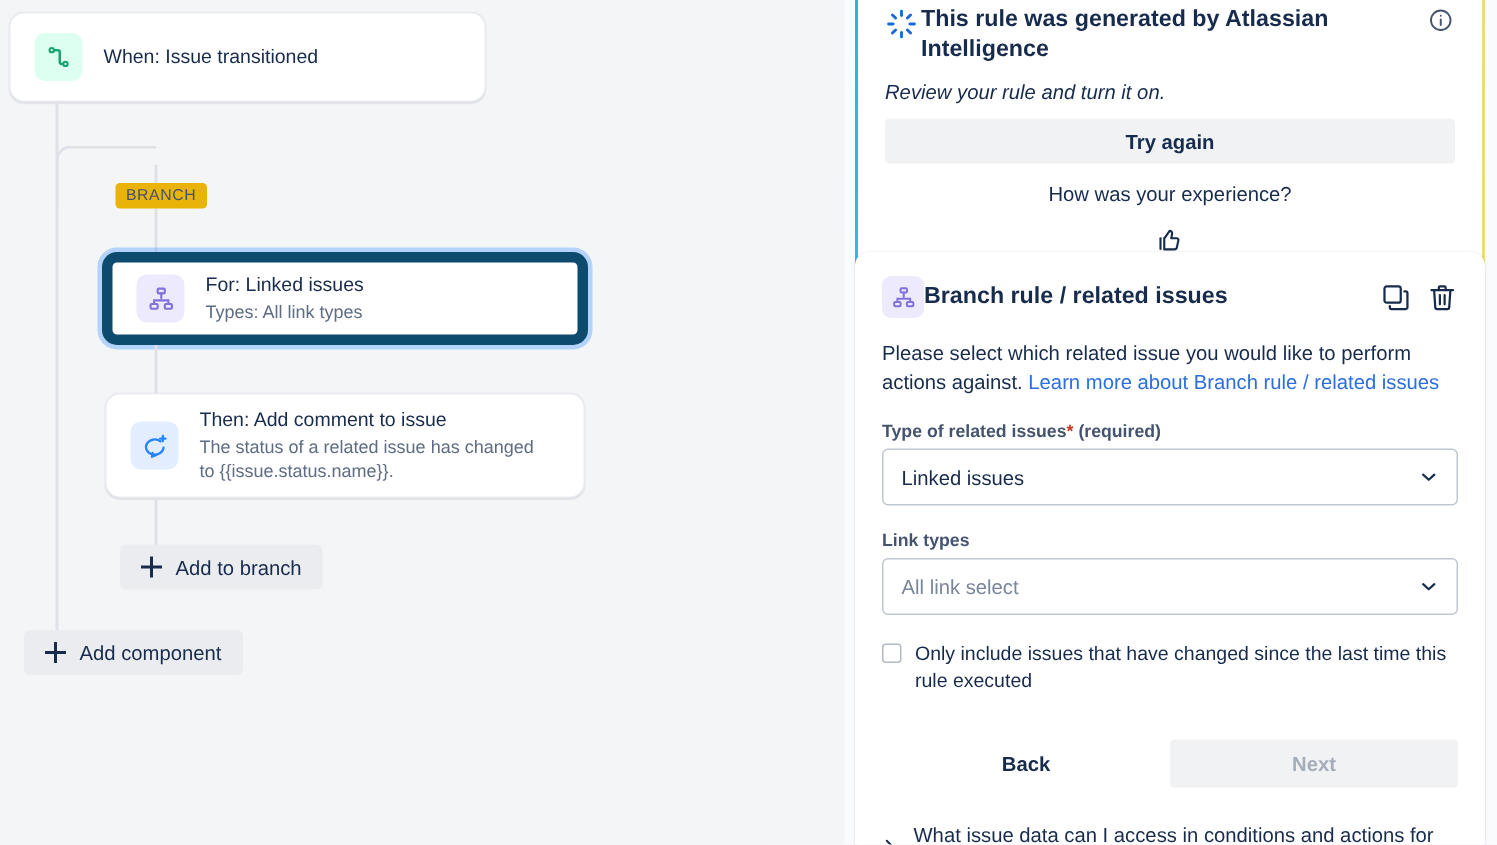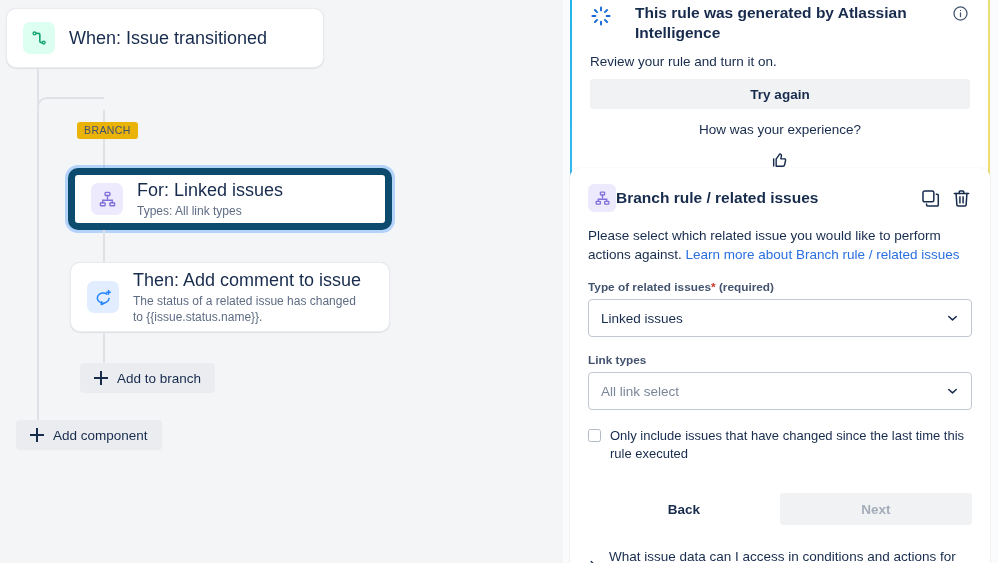--- a/index.html
+++ b/index.html
@@ -73,21 +73,21 @@
     display: flex;
     align-items: center;
     justify-content: center;
   }
   .icon-green { background: #dcfff1; }
   .icon-purple { background: #eeeafd; }
   .icon-blue  { background: #e2eeff; }
 
   .node-text { display: flex; flex-direction: column; gap: 2px; min-width: 0; }
   .node-title {
-    font-size: 18px;
+    font-size: 13px;
     color: #172b4d;
     line-height: 1.35;
   }
   .node-sub {
     font-size: 12px;
     color: #5e6c84;
     line-height: 1.32;
   }
 
   
@@ -152,36 +152,37 @@
   }
   .ai-inner {
     background: #ffffff;
     border-radius: 8px;
     padding: 12px 18px 14px 18px;
   }
 
   .ai-head {
     display: flex;
     align-items: flex-start;
-    gap: 23px;
+    gap: 2px;
   }
   .ai-title {
     flex: 1;
     font-size: 15.5px;
     font-weight: bold;
     color: #172b4d;
     line-height: 1.26;
     padding-top: 1px;
   }
   .info-icon { flex: 0 0 18px; cursor: pointer; padding-top: 3px; }
 
   .ai-sub {
     font-size: 13.5px;
     color: #172b4d;
     margin-top: 12px;
+    font-style: italic;
   }
 
   .try-again {
     display: block;
     width: 100%;
     margin-top: 10px;
     background: #f1f2f4;
     border: none;
     border-radius: 3px;
     height: 30px;

